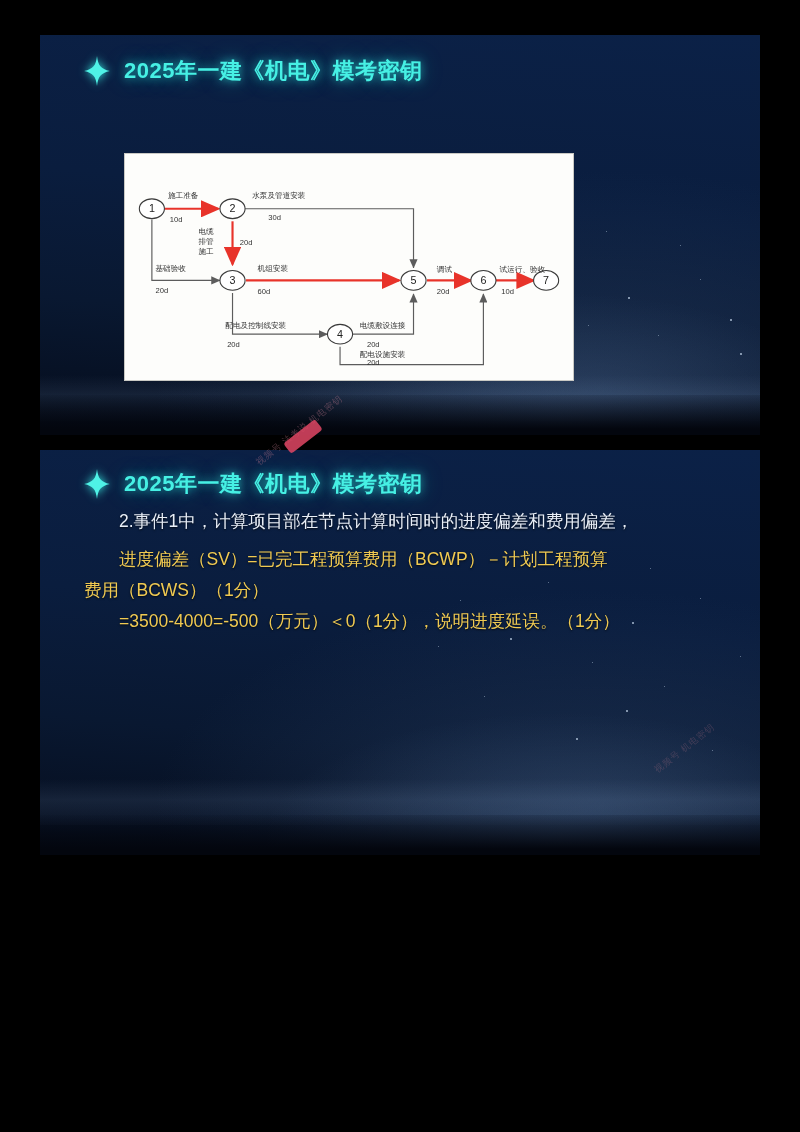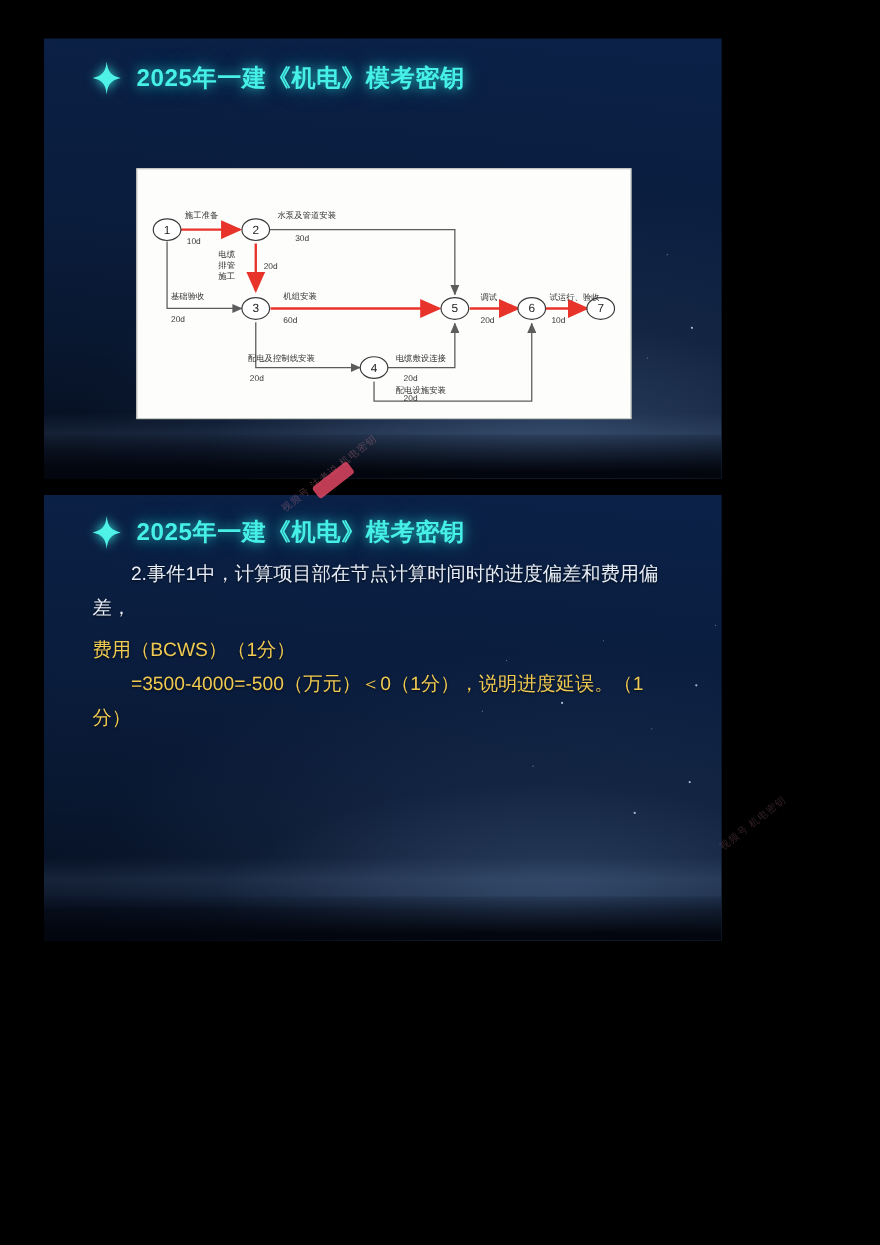--- a/index.html
+++ b/index.html
@@ -12,21 +12,21 @@
     height: 1132px;
     position: relative;
     overflow: hidden;
     font-family: "Liberation Sans", "DejaVu Sans", sans-serif;
   }
 
   
   .slide {
     position: absolute;
     left: 40px;
-    width: 616px;
+    width: 720px;
     overflow: hidden;
     background:
       radial-gradient(ellipse 420px 180px at 72% 96%, rgba(90,120,160,0.30) 0%, rgba(20,36,60,0.0) 70%),
       radial-gradient(ellipse 620px 300px at 78% 88%, rgba(40,62,96,0.55) 0%, rgba(12,26,48,0) 72%),
       linear-gradient(185deg, #0b2147 0%, #0a1d3e 42%, #091831 70%, #050c1b 100%);
   }
   .slide.one { top: 35px; height: 400px; }
   .slide.two { top: 450px; height: 405px; }
 
   
@@ -276,20 +276,21 @@
   <div class="head">
     <svg class="sparkle" viewBox="0 0 24 28">
       <path d="M12 0 C13 9 15.5 12 24 14 C15.5 16 13 19 12 28 C11 19 8.5 16 0 14 C8.5 12 11 9 12 0 Z" fill="#4ff2e6"></path>
     </svg>
     <span class="head-title">2025年一建《机电》模考密钥</span>
   </div>
 
   <div class="body-text">
     <p class="indent">2.事件1中，计算项目部在节点计算时间时的进度偏差和费用偏差，</p>
     <div class="gap"></div>
+    <p class="indent gold">进度偏差（SV）=已完工程预算费用（BCWP）－计划工程预算</p>
     <p class="gold">费用（BCWS）（1分）</p>
     <p class="indent gold">=3500-4000=-500（万元）＜0（1分），说明进度延误。（1分）</p>
   </div>
 </section>
 
 <div class="wm wm-a">视频号 法考说 机电密钥</div>
 <div class="wm-blob"></div>
 <div class="wm wm-b">视频号 机电密钥</div>
 
 </body></html>

